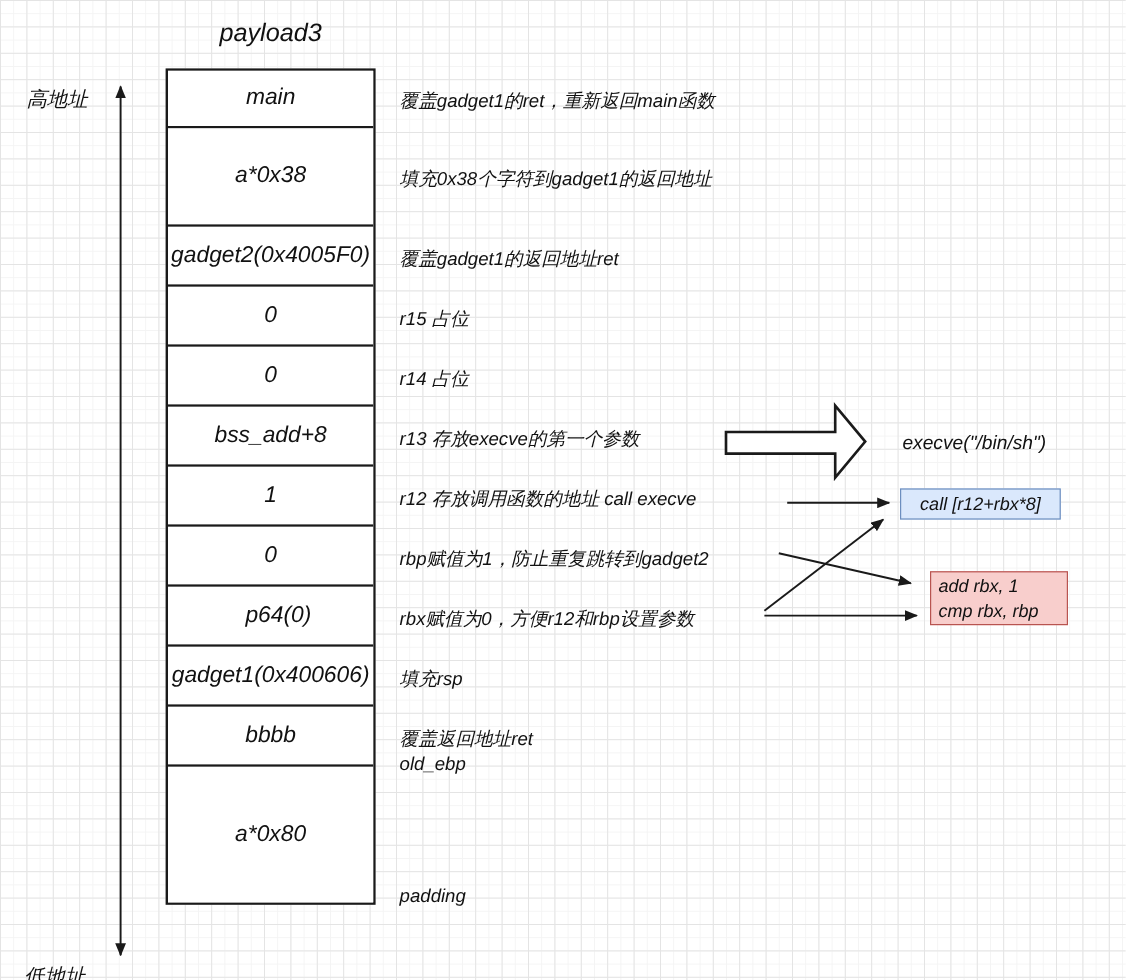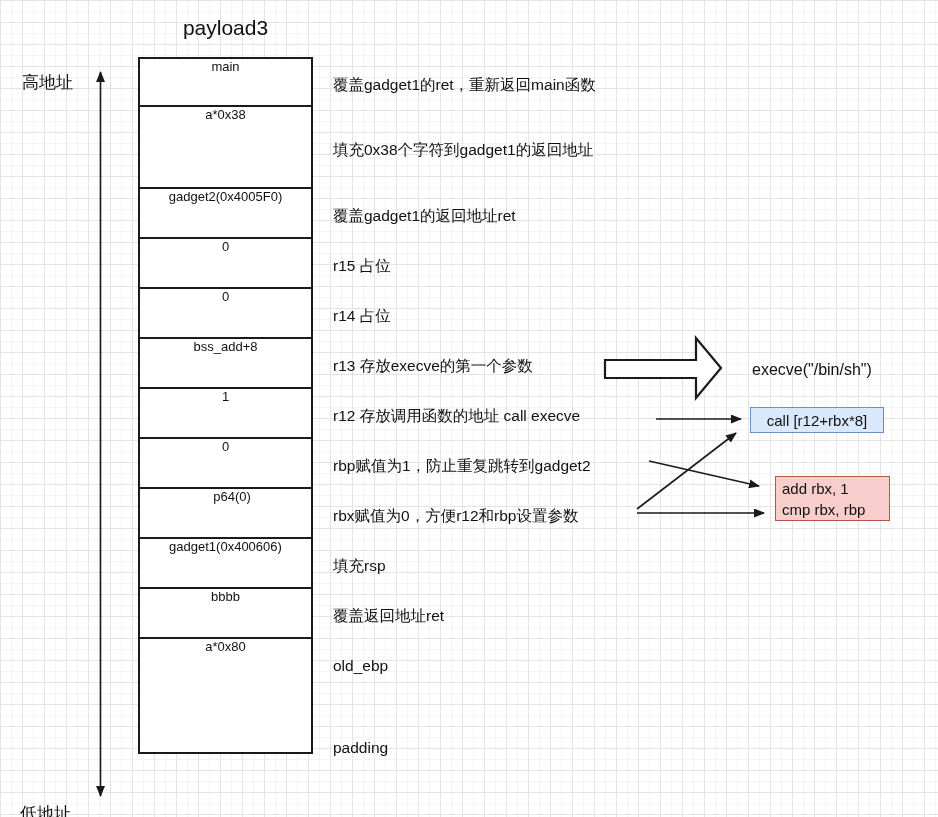--- a/index.html
+++ b/index.html
@@ -11,36 +11,37 @@
     position:relative;
     width:938px;height:817px;
     overflow:hidden;
     background-color:#ffffff;
     background-image:
       linear-gradient(#e4e4e4 1px, transparent 1px),
       linear-gradient(90deg, #e4e4e4 1px, transparent 1px),
       linear-gradient(#f4f4f4 1px, transparent 1px),
       linear-gradient(90deg, #f4f4f4 1px, transparent 1px);
     background-size:22px 22px,22px 22px,11px 11px,11px 11px;
+    font-style:italic;
   }
   .title{
     position:absolute;left:138px;top:16px;width:175px;
     text-align:center;font-size:21px;color:#111;
   }
   .side-label{
     position:absolute;font-size:17px;color:#111;white-space:nowrap;
   }
   .stack{
     position:absolute;left:138px;top:57px;width:175px;
     border:2px solid #1a1a1a;background:#fff;box-sizing:border-box;
   }
   .stack-row{
-    display:flex;align-items:flex-start;justify-content:center;
+    display:flex;align-items:center;justify-content:center;
     box-sizing:border-box;
-    font-size:13px;color:#111;
+    font-size:19px;color:#111;
     border-bottom:2px solid #1a1a1a;
     background:#fff;
   }
   .stack-row:last-child{border-bottom:none;}
   .note{
     position:absolute;
     font-size:15.5px;color:#111;white-space:nowrap;
     transform:translateY(-50%);
   }
   .execve-label{
@@ -118,21 +119,21 @@
       <div class="note" style="left: 333px; top: 150px;">填充0x38个字符到gadget1的返回地址</div>
       <div class="note" style="left: 333px; top: 216px;">覆盖gadget1的返回地址ret</div>
       <div class="note" style="left: 333px; top: 266px;">r15 占位</div>
       <div class="note" style="left: 333px; top: 316px;">r14 占位</div>
       <div class="note" style="left: 333px; top: 366px;">r13 存放execve的第一个参数</div>
       <div class="note" style="left: 333px; top: 416px;">r12 存放调用函数的地址 call execve</div>
       <div class="note" style="left: 333px; top: 466px;">rbp赋值为1，防止重复跳转到gadget2</div>
       <div class="note" style="left: 333px; top: 516px;">rbx赋值为0，方便r12和rbp设置参数</div>
       <div class="note" style="left: 333px; top: 566px;">填充rsp</div>
       <div class="note" style="left: 333px; top: 616px;">覆盖返回地址ret</div>
-      <div class="note" style="left: 333px; top: 666px;">old_ebp</div>
+      <div class="note" style="left: 333px; top: 638px;">old_ebp</div>
       <div class="note" style="left: 333px; top: 747.5px;">padding</div>
     </div>
 
   <div class="execve-label">execve("/bin/sh")</div>
 
   <div class="code-box call-box" id="call-box" style="background: rgb(218, 232, 252); border: 1px solid rgb(108, 142, 191);">
     <span>call [r12+rbx*8]</span>
   </div>
 
   <div class="code-box asm-box" id="asm-box" style="background: rgb(248, 206, 204); border: 1px solid rgb(184, 84, 80);">

